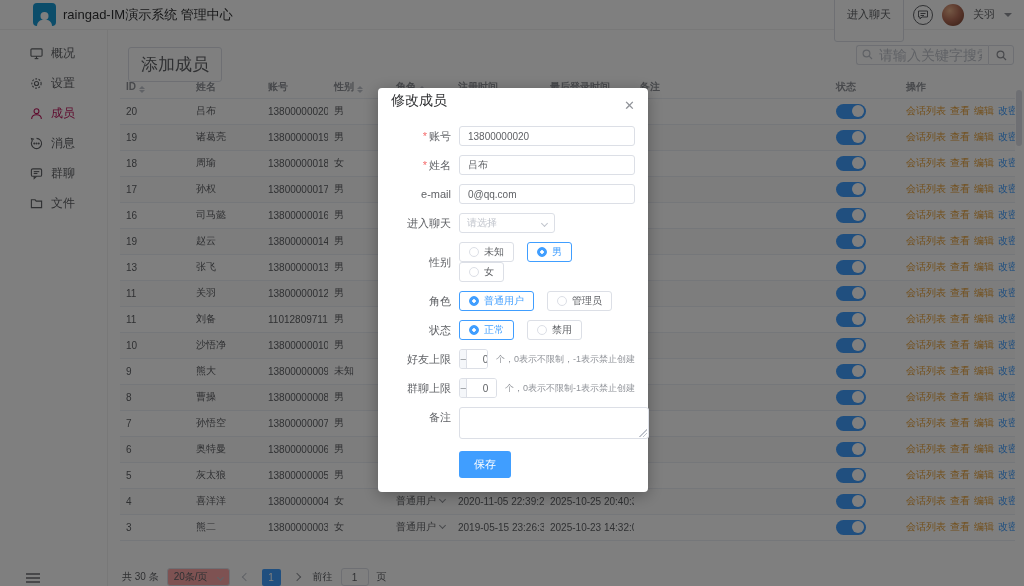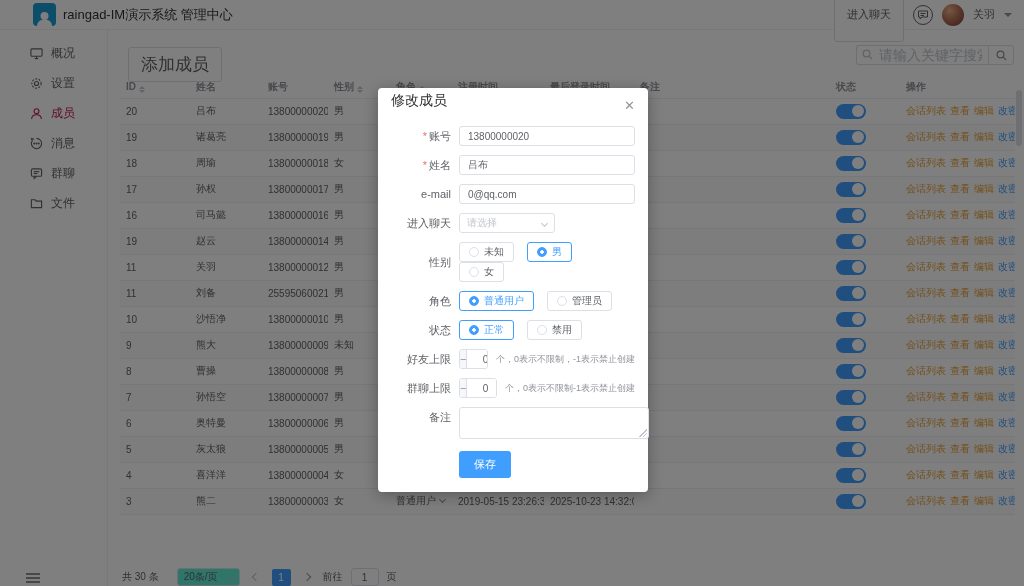--- a/index.html
+++ b/index.html
@@ -68,21 +68,21 @@
   .switch::after { content:''; position:absolute; right:2px; top:1.5px; width:12px; height:12px;
     border-radius:50%; background:#fff; }
   .lnk { margin-right:4px; cursor:pointer; }
   .lnk-warn { color:#e6a23c; }
   .lnk-primary { color:#409eff; }
 
   
   .pagination { position:absolute; left:14px; top:538px; height:18px; display:flex;
     align-items:center; font-size:10px; color:#606266; gap:8px; }
   .page-size { border:1px solid #dcdfe6; border-radius:3px; height:18px; padding:0 6px;
-    display:flex; align-items:center; gap:10px; color:#606266; cursor:pointer; background:#5eead4;margin-left:10px; }
+    display:flex; align-items:center; gap:10px; color:#606266; cursor:pointer; background:#fca5a5; }
   .chev { width:5px; height:5px; border-right:1px solid #c0c4cc; border-bottom:1px solid #c0c4cc;
     display:inline-block; transform:rotate(45deg); }
   .page-arrow { width:16px; height:16px; display:flex; align-items:center; justify-content:center; cursor:pointer; }
   .arr { width:6px; height:6px; border-right:1px solid #909399; border-bottom:1px solid #909399; display:inline-block; }
   .arr-left { transform:rotate(135deg); border-color:#c0c4cc; }
   .arr-right { transform:rotate(-45deg); }
   .page-num { min-width:19px; height:17px; background:#409eff; color:#fff; border-radius:2px;
     display:flex; align-items:center; justify-content:center; cursor:pointer; }
   .goto-input { width:28px; height:18px; border:1px solid #dcdfe6; border-radius:3px;
     text-align:center; font-size:10px; color:#606266; outline:none; }
@@ -351,35 +351,47 @@
             <td>13800000014</td>
             <td>男</td>
             <td></td>
             <td></td>
             <td></td>
             <td></td>
             <td><span class="switch"></span></td>
             <td><span class="lnk lnk-warn">会话列表</span><span class="lnk lnk-warn">查看</span><span class="lnk lnk-warn">编辑</span><span class="lnk lnk-primary">改密</span></td>
           </tr>
           <tr>
+            <td>13</td>
+            <td>张飞</td>
+            <td>13800000013</td>
+            <td>男</td>
+            <td></td>
+            <td></td>
+            <td></td>
+            <td></td>
+            <td><span class="switch"></span></td>
+            <td><span class="lnk lnk-warn">会话列表</span><span class="lnk lnk-warn">查看</span><span class="lnk lnk-warn">编辑</span><span class="lnk lnk-primary">改密</span></td>
+          </tr>
+          <tr>
             <td>11</td>
             <td>关羽</td>
             <td>13800000012</td>
             <td>男</td>
             <td></td>
             <td></td>
             <td></td>
             <td></td>
             <td><span class="switch"></span></td>
             <td><span class="lnk lnk-warn">会话列表</span><span class="lnk lnk-warn">查看</span><span class="lnk lnk-warn">编辑</span><span class="lnk lnk-primary">改密</span></td>
           </tr>
           <tr>
             <td>11</td>
             <td>刘备</td>
-            <td>25595060021</td>
+            <td>11012809711</td>
             <td>男</td>
             <td></td>
             <td></td>
             <td></td>
             <td></td>
             <td><span class="switch"></span></td>
             <td><span class="lnk lnk-warn">会话列表</span><span class="lnk lnk-warn">查看</span><span class="lnk lnk-warn">编辑</span><span class="lnk lnk-primary">改密</span></td>
           </tr>
           <tr>
             <td>10</td>

